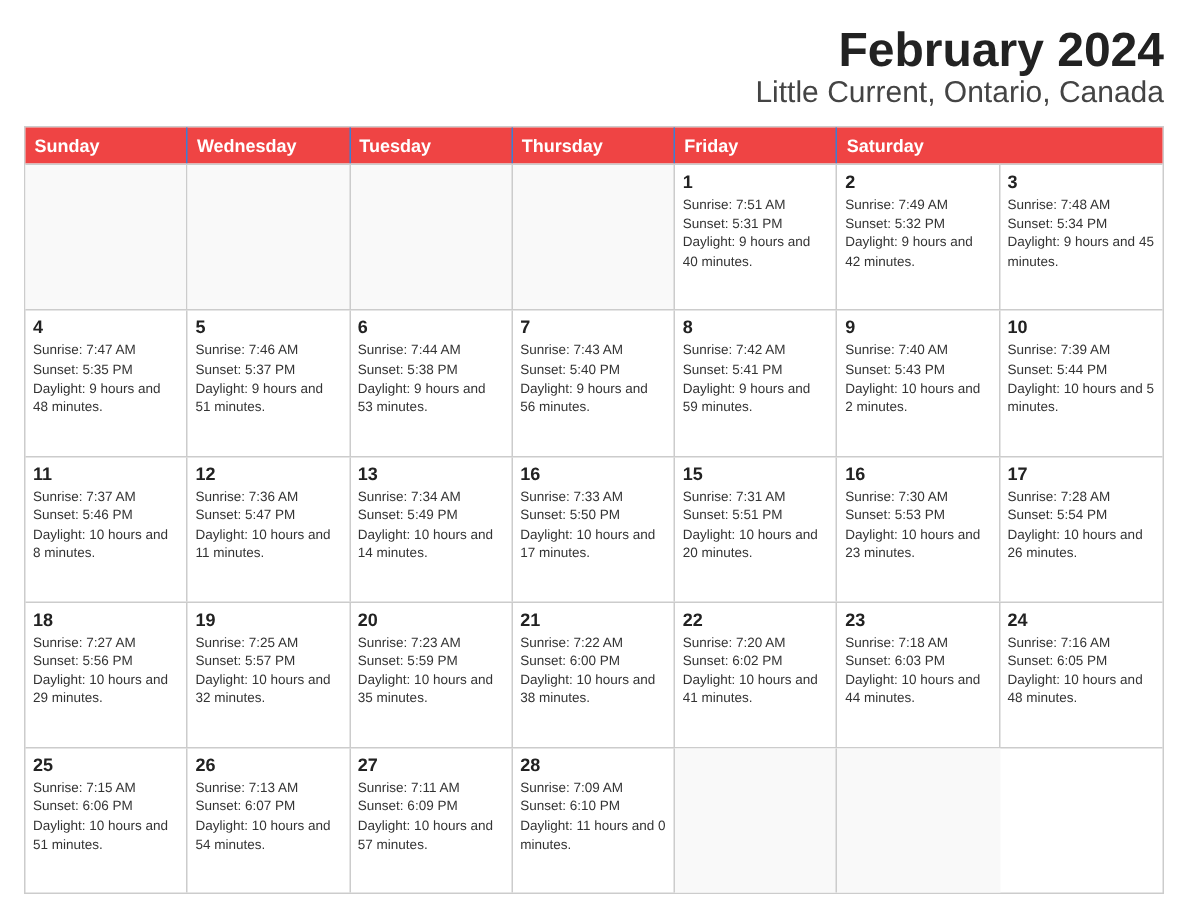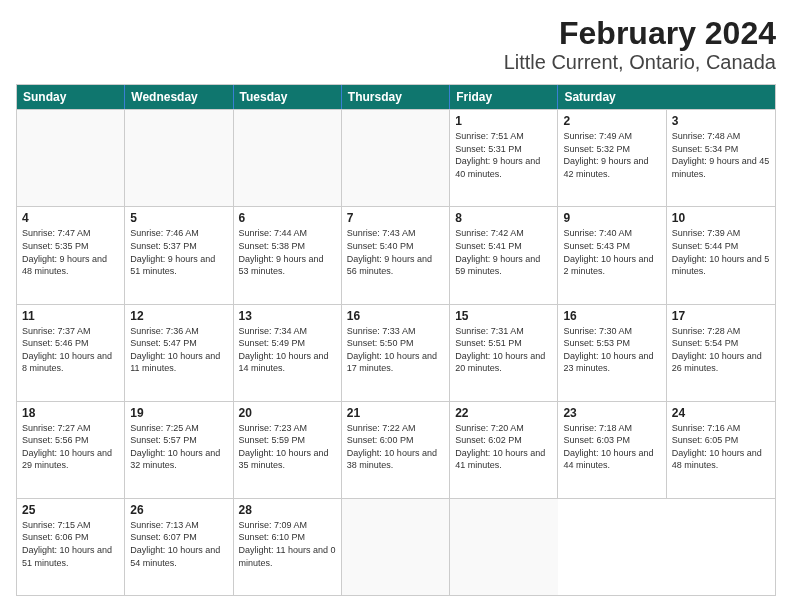--- a/index.html
+++ b/index.html
@@ -44,21 +44,21 @@
     }
     .calendar {
       flex: 1;
       display: flex;
       flex-direction: column;
       border: 1px solid #ccc;
     }
     .cal-header-row {
       display: grid;
       grid-template-columns: repeat(7, 1fr);
-      background: #0f766e;
+      background: #ef4444;
     }
     .cal-header-cell {
       color: #fff;
       font-size: 12px;
       font-weight: bold;
       padding: 5px 6px;
       border-right: 1px solid #3a7fd4;
       text-align: left;
     }
     .cal-header-cell:last-child { border-right: none; }
@@ -232,20 +232,24 @@
         <div class="cal-row">
           <div class="cal-cell">
             <span class="day-num">25</span>
             <div class="day-info">Sunrise: 7:15 AM<br>Sunset: 6:06 PM<br>Daylight: 10 hours and 51 minutes.</div>
           </div>
           <div class="cal-cell">
             <span class="day-num">26</span>
             <div class="day-info">Sunrise: 7:13 AM<br>Sunset: 6:07 PM<br>Daylight: 10 hours and 54 minutes.</div>
           </div>
           <div class="cal-cell">
+            <span class="day-num">27</span>
+            <div class="day-info">Sunrise: 7:11 AM<br>Sunset: 6:09 PM<br>Daylight: 10 hours and 57 minutes.</div>
+          </div>
+          <div class="cal-cell">
             <span class="day-num">28</span>
             <div class="day-info">Sunrise: 7:09 AM<br>Sunset: 6:10 PM<br>Daylight: 11 hours and 0 minutes.</div>
           </div>
           <div class="cal-cell empty"></div>
           <div class="cal-cell empty"></div>
         </div>
       </div>
   </div>
 </div>
 

